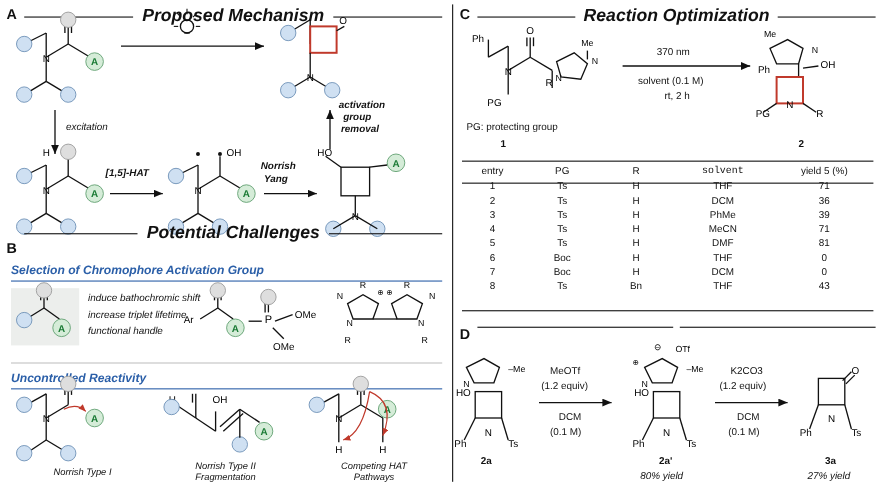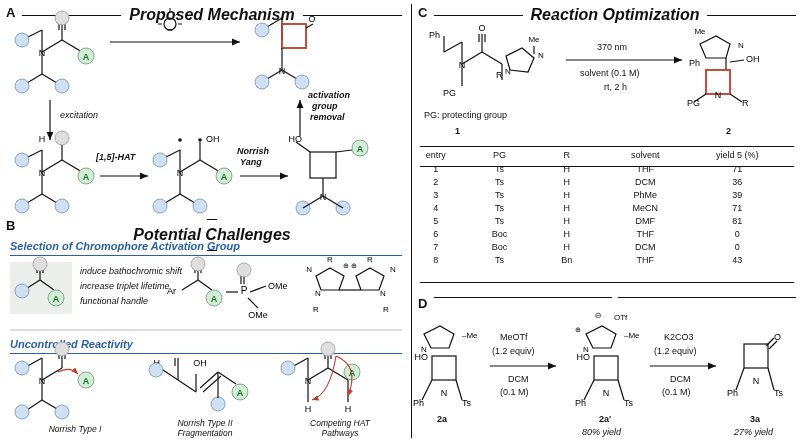--- a/index.html
+++ b/index.html
@@ -186,21 +186,21 @@
 
   <div class="lbl-i" style="left:60px;top:110px;">excitation</div>
   <div class="lbl-b" style="left:96px;top:152px;font-style:italic;">[1,5]-HAT</div>
   <div class="lbl-ib" style="left:237px;top:146px;">Norrish</div>
   <div class="lbl-ib" style="left:240px;top:157px;">Yang</div>
   <div class="lbl-ib" style="left:308px;top:90px;">activation</div>
   <div class="lbl-ib" style="left:312px;top:101px;">group</div>
   <div class="lbl-ib" style="left:310px;top:112px;">removal</div>
 
   <div class="panel-letter" style="left:6px;top:218px;">B</div>
-  <div class="sec-head" style="left:22px;top:219px;width:380px;flex-direction:column;">
+  <div class="sec-head" style="left:22px;top:203px;width:380px;">
     <div class="rule"></div>
     <div class="txt">Potential Challenges</div>
     <div class="rule"></div>
   </div>
 
   <div class="blue-head" style="left:10px;top:240px;">Selection of Chromophore Activation Group</div>
   <div class="blue-underline" style="left:10px;top:255px;width:392px;"></div>
 
   <svg width="803" height="443">
 
@@ -399,27 +399,27 @@
   <div class="lbl" style="left:580px;top:68px;">solvent (0.1 M)</div>
   <div class="lbl" style="left:604px;top:82px;">rt, 2 h</div>
   <div class="lbl" style="left:424px;top:110px;">PG: protecting group</div>
   <div class="lbl-b" style="left:455px;top:126px;">1</div>
   <div class="lbl-b" style="left:726px;top:126px;">2</div>
 
   <div class="hrule" style="left:420px;top:146px;width:374px;"></div>
   <div class="hrule" style="left:420px;top:166px;width:374px;"></div>
   <div class="hrule" style="left:420px;top:282px;width:374px;"></div>
 
-  <table class="opt" style="left:408px;top:148px;width:374px;">
+  <table class="opt" style="left:420px;top:148px;width:374px;">
     <thead>
       <tr>
         <th style="width:52px;">entry</th>
         <th style="width:72px;">PG</th>
         <th style="width:62px;">R</th>
-        <th style="width:96px;">solvent</th>
+        <th style="width:96px;font-family:Liberation Mono, monospace;">solvent</th>
         <th style="width:92px;">yield 5 (%)</th>
       </tr>
     </thead>
     <tbody>
       <tr>
         <td>1</td>
         <td>Ts</td>
         <td>H</td>
         <td>THF</td>
         <td>71</td>

